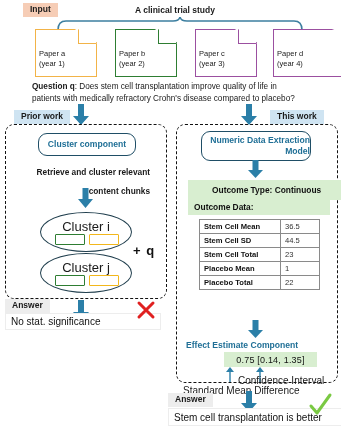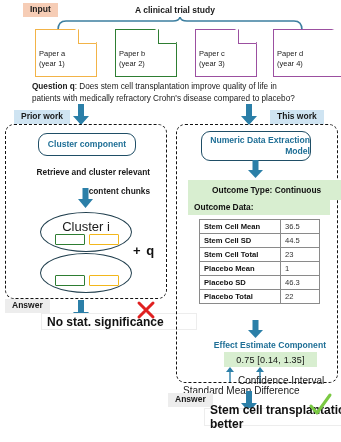--- a/index.html
+++ b/index.html
@@ -130,43 +130,42 @@
     padding:1.5px 4px;
     line-height:10px;
     height:10px;
   }
   table.dtable td.k{font-weight:bold;color:#111;width:72px;}
   table.dtable td.v{color:#333;width:30px;}
 
   
   .eff-title{
     position:absolute;font-size:8.6px;font-weight:bold;color:#1f6f96;
-    white-space:nowrap;text-align:right;
+    white-space:nowrap;text-align:left;
   }
   .eff-val{
     position:absolute;background:#d8eed0;
     font-size:9px;color:#111;
     display:flex;align-items:center;justify-content:center;
     letter-spacing:.2px;
     margin-left:12px;
   }
   .annot{
     position:absolute;font-size:10px;color:#1a1a1a;white-space:nowrap;
   }
   .thinarrow{position:absolute;}
 
   
   .ansbox{
     position:absolute;background:#ffffff;
     border:0;
-    font-size:12px;font-weight:bold;color:#111;
+    font-size:10px;font-weight:normal;color:#111;
     display:flex;align-items:center;
     padding-left:6px;
     box-shadow:0 0 0 1px #ededed inset;
-    margin-left:36px;
   }
 
   .xmark,.ckmark{position:absolute;}
 </style>
 </head>
 <body>
 
 <div class="abs badge badge-input" style="left:23px;top:3px;">Input</div>
 
 <div class="abs brace-title" style="left:95px;top:5px;width:160px;">A clinical trial study</div>
@@ -237,20 +236,21 @@
   <path d="M5.5,0 L11.5,0 L11.5,11 L16,11 L8.5,20 L1,11 L5.5,11 Z" fill="#2b7fa8"></path>
 </svg>
 
 <div class="ellipse" style="left:40px;top:212px;width:90px;height:38px;">
   <div class="cl-label">Cluster i</div>
   <div class="chunk green" style="left:14px;top:21px;width:28px;"></div>
   <div class="chunk yellow" style="left:48px;top:21px;width:28px;"></div>
 </div>
 
 <div class="ellipse" style="left:40px;top:253px;width:90px;height:38px;">
+  <div class="cl-label">Cluster j</div>
   <div class="chunk green" style="left:14px;top:21px;width:28px;"></div>
   <div class="chunk yellow" style="left:48px;top:21px;width:28px;"></div>
 </div>
 
 <div class="plusq" style="left:133px;top:243px;">+ q</div>
 
 <svg class="abs" style="left:72px;top:300px;" width="18" height="22">
   <path d="M6,0 L12,0 L12,12 L17,12 L9,21 L1,12 L6,12 Z" fill="#2b7fa8"></path>
 </svg>
 
@@ -288,24 +288,20 @@
     </tr>
     <tr>
       <td class="k">Stem Cell Total</td>
       <td class="v">23</td>
     </tr>
     <tr>
       <td class="k">Placebo Mean</td>
       <td class="v">1</td>
     </tr>
     <tr>
-      <td class="k">Placebo SD</td>
-      <td class="v">46.3</td>
-    </tr>
-    <tr>
       <td class="k">Placebo Total</td>
       <td class="v">22</td>
     </tr>
   </tbody>
 </table>
 
 <svg class="abs" style="left:247px;top:320px;" width="17" height="19">
   <path d="M5.5,0 L11.5,0 L11.5,10 L16,10 L8.5,18 L1,10 L5.5,10 Z" fill="#2b7fa8"></path>
 </svg>
 

